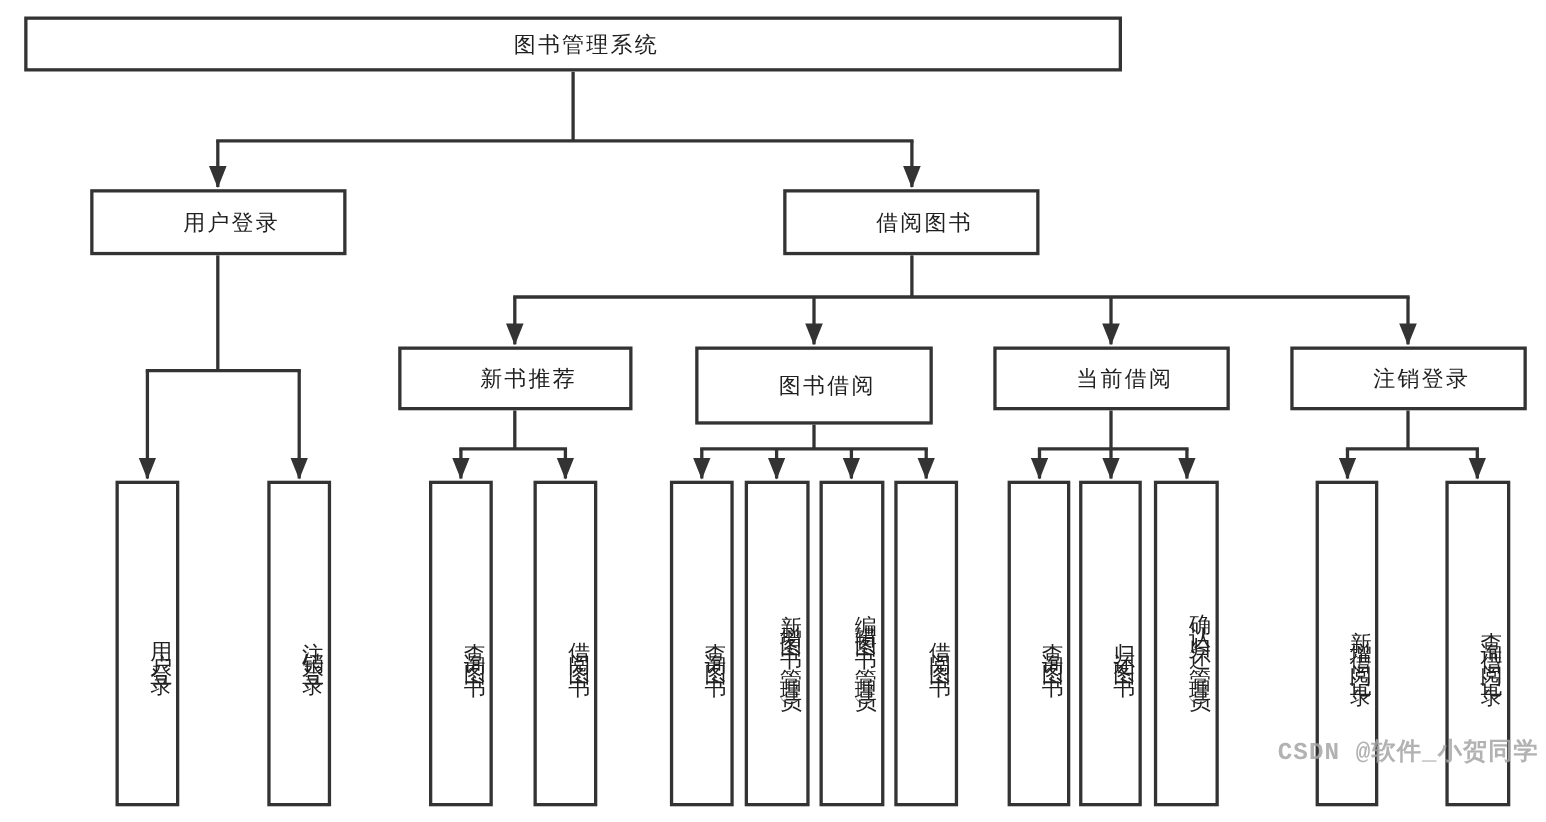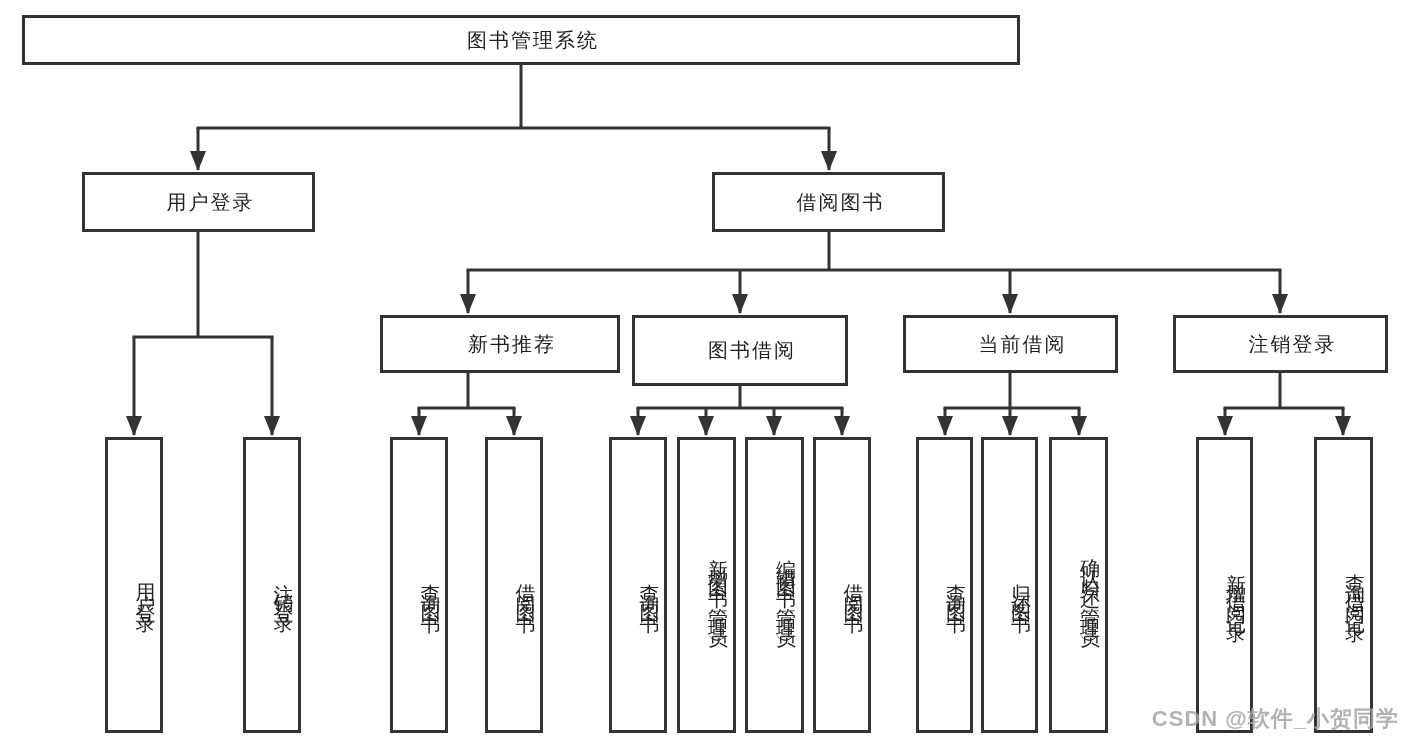--- a/index.html
+++ b/index.html
@@ -34,27 +34,28 @@
   .box.v {
     writing-mode: vertical-rl;
     text-orientation: mixed;
     letter-spacing: 10px;
     line-height: 1;
     padding-top: 6px;
   }
   .watermark {
     position: absolute;
     right: 6px;
-    top: 704px;
+    top: 668px;
     font-size: 22px;
     font-weight: bold;
     color: rgba(165, 165, 165, 0.85);
     letter-spacing: 1px;
     z-index: 5;
     white-space: nowrap;
+    font-family: Liberation Mono, monospace;
   }
 </style>
 </head>
 <body>
 
 <div class="canvas">
 
   <svg class="connectors" viewBox="0 0 1405 747" xmlns="http://www.w3.org/2000/svg">
     <defs>
       <marker id="arrow" viewBox="0 0 20 16" refX="19" refY="8" markerWidth="20" markerHeight="16" markerUnits="userSpaceOnUse" orient="auto">
@@ -103,21 +104,21 @@
       <path d="M1225,408 L1225,435" marker-end="url(#arrow)"></path>
       <path d="M1343,408 L1343,435" marker-end="url(#arrow)"></path>
     </g>
   </svg>
 
   <div class="box" style="left:22px; top:15px; width:998px; height:50px;">图书管理系统</div>
 
   <div class="box" style="left:82px; top:172px; width:233px; height:60px;">用户登录</div>
   <div class="box" style="left:712px; top:172px; width:233px; height:60px;">借阅图书</div>
 
-  <div class="box" style="left:380px; top:315px; width:240px; height:58px;">新书推荐</div>
+  <div class="box" style="left:362px; top:315px; width:213px; height:58px;">新书推荐</div>
   <div class="box" style="left:632px; top:315px; width:216px; height:71px;">图书借阅</div>
   <div class="box" style="left:903px; top:315px; width:215px; height:58px;text-align:center;">当前借阅</div>
   <div class="box" style="left:1173px; top:315px; width:215px; height:58px;">注销登录</div>
 
   <div class="box v" style="left:105px; top:437px; width:58px; height:296px;">用户登录</div>
   <div class="box v" style="left:243px; top:437px; width:58px; height:296px;">注销登录</div>
 
   <div class="box v" style="left:390px; top:437px; width:58px; height:296px;">查询图书</div>
   <div class="box v" style="left:485px; top:437px; width:58px; height:296px;">借阅图书</div>
 

